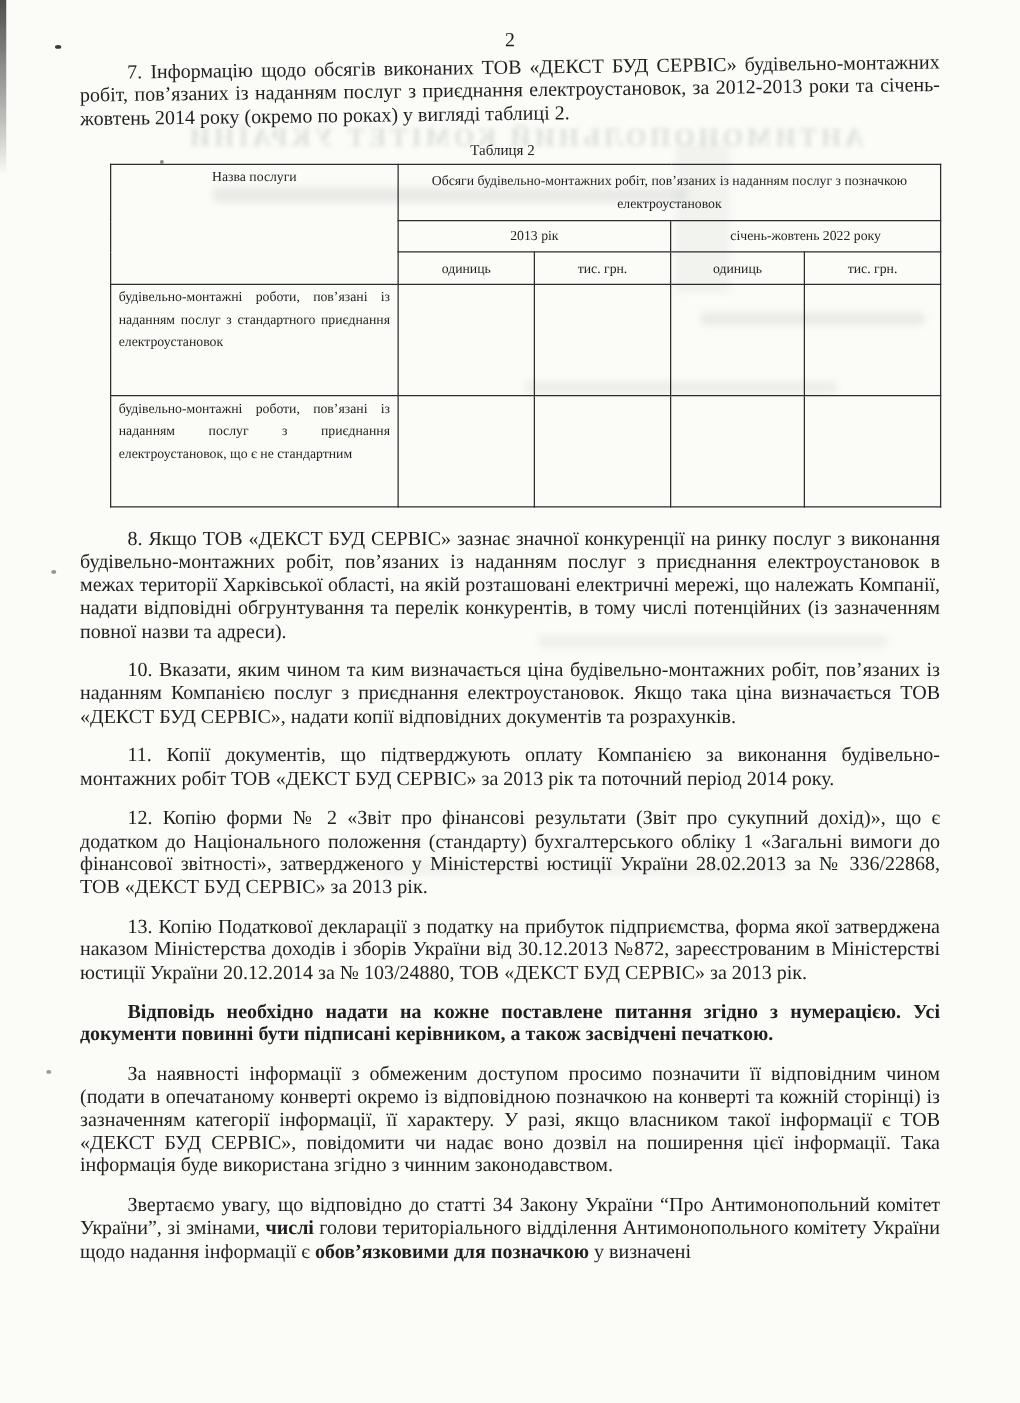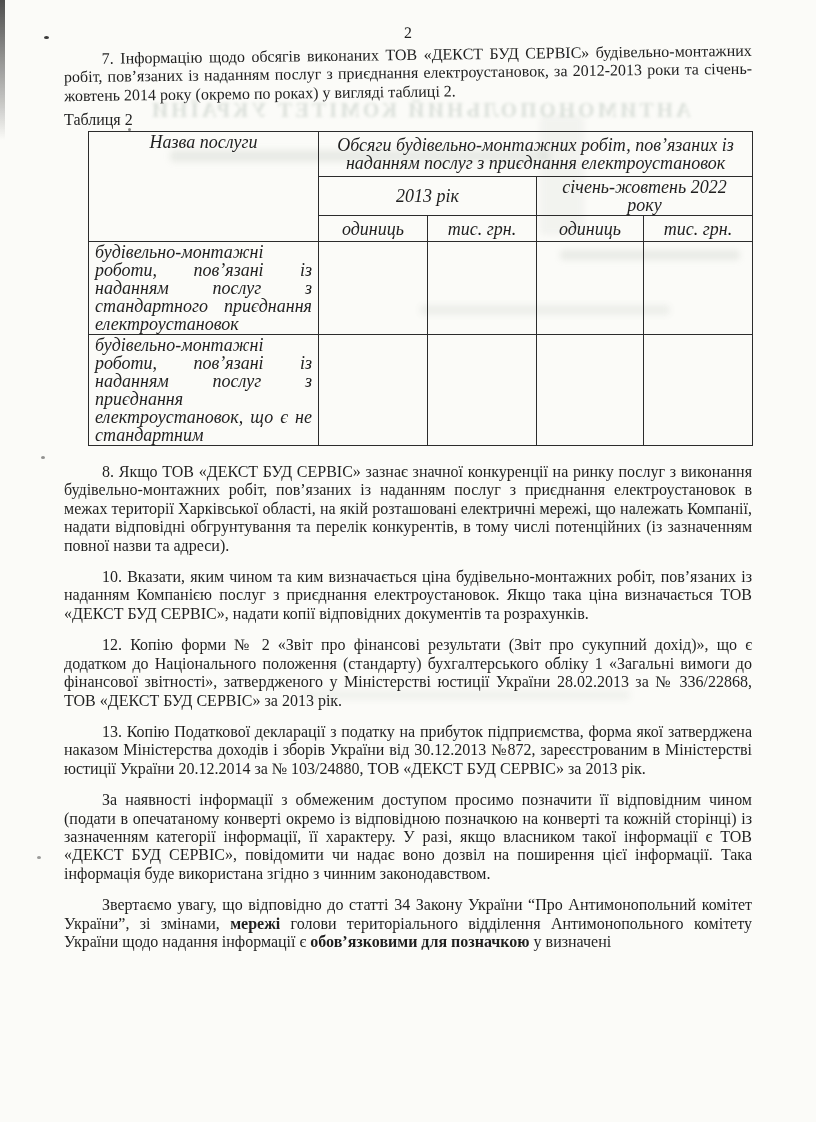--- a/index.html
+++ b/index.html
@@ -48,29 +48,29 @@
     text-align:center;font-size:16px;
     margin:0 0 4px 0;text-indent:0;
   }
   .tilt{transform:rotate(-0.7deg);transform-origin:50% 50%;}
   p.para{margin:13px 0 0 0;text-indent:38px;}
   p.first{margin-top:0;}
   p.bold-para{font-weight:bold;}
   .b{font-weight:bold;}
   .tbl-caption{
     margin:9px 12px 2px 0;
-    text-align:left;text-indent:0;
-    font-size:16px;
+    text-align:center;text-indent:0;
+    font-size:12px;
   }
   table.t2{
     margin-left:24px;
     width:664px;
     border-collapse:collapse;
     table-layout:fixed;
-    font-size:18px;line-height:18px;font-style:italic;
+    font-size:11px;line-height:18px;
   }
   table.t2 td,table.t2 th{
     border:1.4px solid #2c2c2c;
     padding:1px 6px;
     font-weight:normal;
     vertical-align:top;
     overflow:hidden;
   }
   table.t2 th{text-align:center;vertical-align:middle;}
   td.rowlabel{text-align:justify;height:86px;}
@@ -110,21 +110,21 @@
       <colgroup>
         <col style="width:230px">
           <col style="width:109px">
           <col style="width:109px">
           <col style="width:107px">
           <col style="width:109px">
       </colgroup>
       <tbody>
           <tr>
         <th rowspan="3" style="vertical-align:top;">Назва послуги</th>
-        <th colspan="4" class="group-h">Обсяги будівельно-монтажних робіт, пов’язаних із наданням послуг з приєднання електроустановок</th>
+        <th colspan="4" class="group-h">Обсяги будівельно-монтажних робіт, пов’язаних із наданням послуг з позначкою електроустановок</th>
       </tr>
       <tr>
         <th colspan="2" class="year-h">2013 рік</th>
         <th colspan="2" class="year-h">січень-жовтень 2022 року</th>
       </tr>
       <tr>
         <th class="unit-h">одиниць</th>
         <th class="unit-h">тис. грн.</th>
         <th class="unit-h">одиниць</th>
         <th class="unit-h">тис. грн.</th>
@@ -141,19 +141,21 @@
         <td class="empty-cell"></td>
         <td class="empty-cell"></td>
         <td class="empty-cell"></td>
         <td class="empty-cell"></td>
       </tr>
     </tbody>
       </table>
 
     <p class="para" style="margin-top:17px;"><span>8. Якщо ТОВ «ДЕКСТ БУД СЕРВІС» зазнає значної конкуренції на ринку послуг з виконання будівельно-монтажних робіт, пов’язаних із наданням послуг з приєднання електроустановок в межах території Харківської області, на якій розташовані електричні мережі, що належать Компанії, надати відповідні обгрунтування та перелік конкурентів, в тому числі потенційних (із зазначенням повної назви та адреси).</span></p>
     <p class="para"><span>10. Вказати, яким чином та ким визначається ціна будівельно-монтажних робіт, пов’язаних із наданням Компанією послуг з приєднання електроустановок. Якщо така ціна визначається ТОВ «ДЕКСТ БУД СЕРВІС», надати копії відповідних документів та розрахунків.</span></p>
+    <p class="para"><span>11. Копії документів, що підтверджують оплату Компанією за виконання будівельно-монтажних робіт ТОВ «ДЕКСТ БУД СЕРВІС» за 2013 рік та поточний період 2014 року.</span></p>
     <p class="para"><span>12. Копію форми № 2 «Звіт про фінансові результати (Звіт про сукупний дохід)», що є додатком до Національного положення (стандарту) бухгалтерського обліку 1 «Загальні вимоги до фінансової звітності», затвердженого у Міністерстві юстиції України 28.02.2013 за № 336/22868, ТОВ «ДЕКСТ БУД СЕРВІС» за 2013 рік.</span></p>
     <p class="para"><span>13. Копію Податкової декларації з податку на прибуток підприємства, форма якої затверджена наказом Міністерства доходів і зборів України від 30.12.2013 №872, зареєстрованим в Міністерстві юстиції України 20.12.2014 за № 103/24880, ТОВ «ДЕКСТ БУД СЕРВІС» за 2013 рік.</span></p>
+    <p class="para bold-para"><span class="b">Відповідь необхідно надати на кожне поставлене питання згідно з нумерацією. Усі документи повинні бути підписані керівником, а також засвідчені печаткою.</span></p>
     <p class="para"><span>За наявності інформації з обмеженим доступом просимо позначити її відповідним чином (подати в опечатаному конверті окремо із відповідною позначкою на конверті та кожній сторінці) із зазначенням категорії інформації, її характеру. У разі, якщо власником такої інформації є ТОВ «ДЕКСТ БУД СЕРВІС», повідомити чи надає воно дозвіл на поширення цієї інформації. Така інформація буде використана згідно з чинним законодавством.</span></p>
-    <p class="para"><span>Звертаємо увагу, що відповідно до статті 34 Закону України “Про Антимонопольний комітет України”, зі змінами, </span><span class="b">мережі</span><span> голови територіального відділення Антимонопольного комітету України щодо надання інформації є </span><span class="b">обов’язковими для позначкою</span><span> у визначені</span></p>
+    <p class="para"><span>Звертаємо увагу, що відповідно до статті 34 Закону України “Про Антимонопольний комітет України”, зі змінами, </span><span class="b">числі</span><span> голови територіального відділення Антимонопольного комітету України щодо надання інформації є </span><span class="b">обов’язковими для позначкою</span><span> у визначені</span></p>
 
   </div>
 </div>
 
 </body></html>

